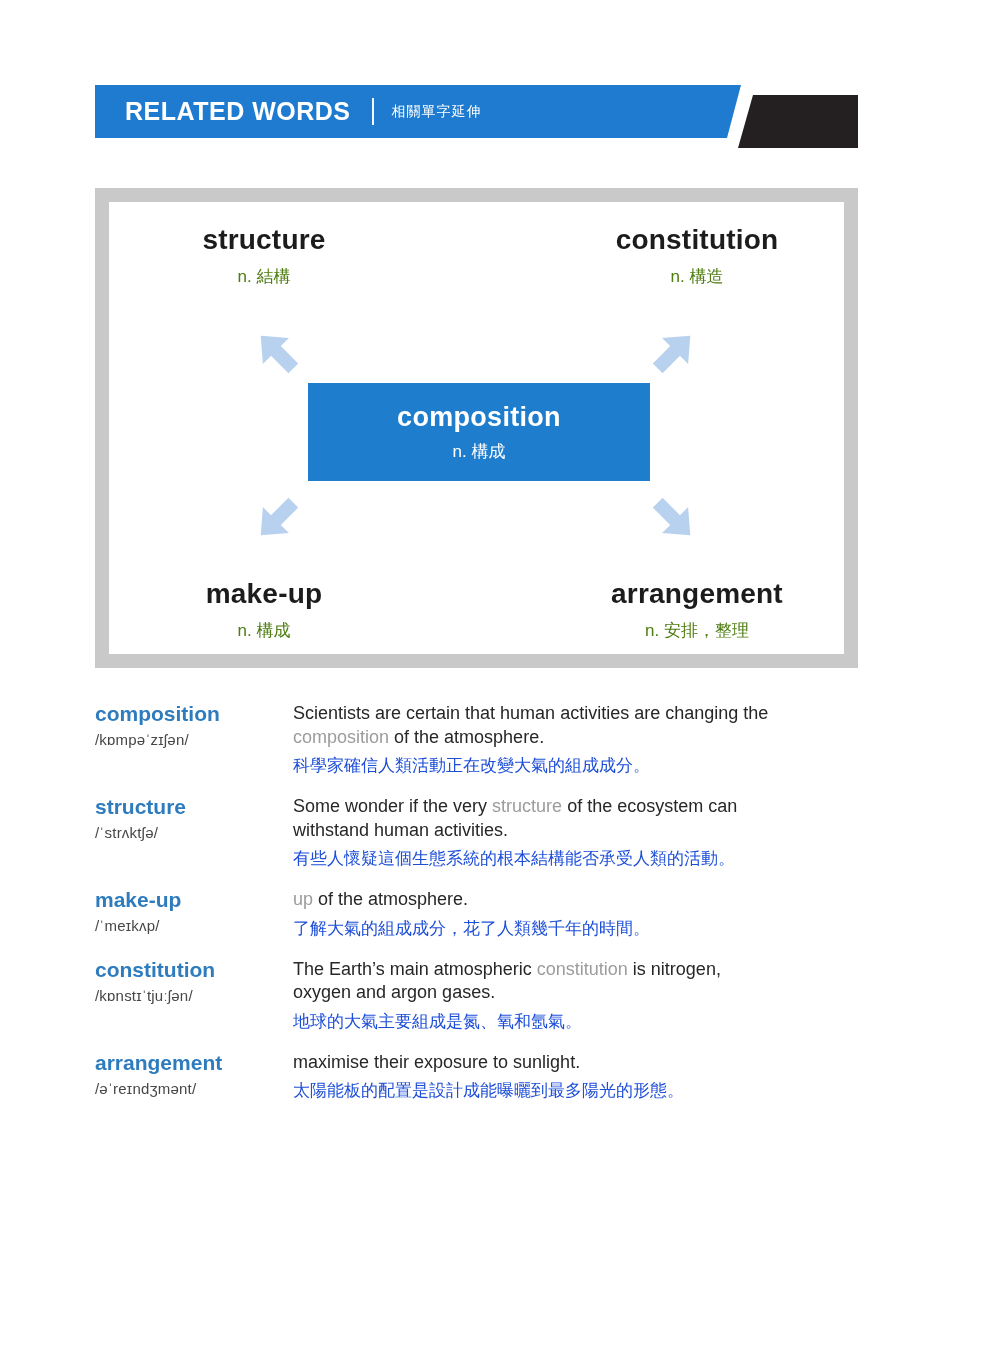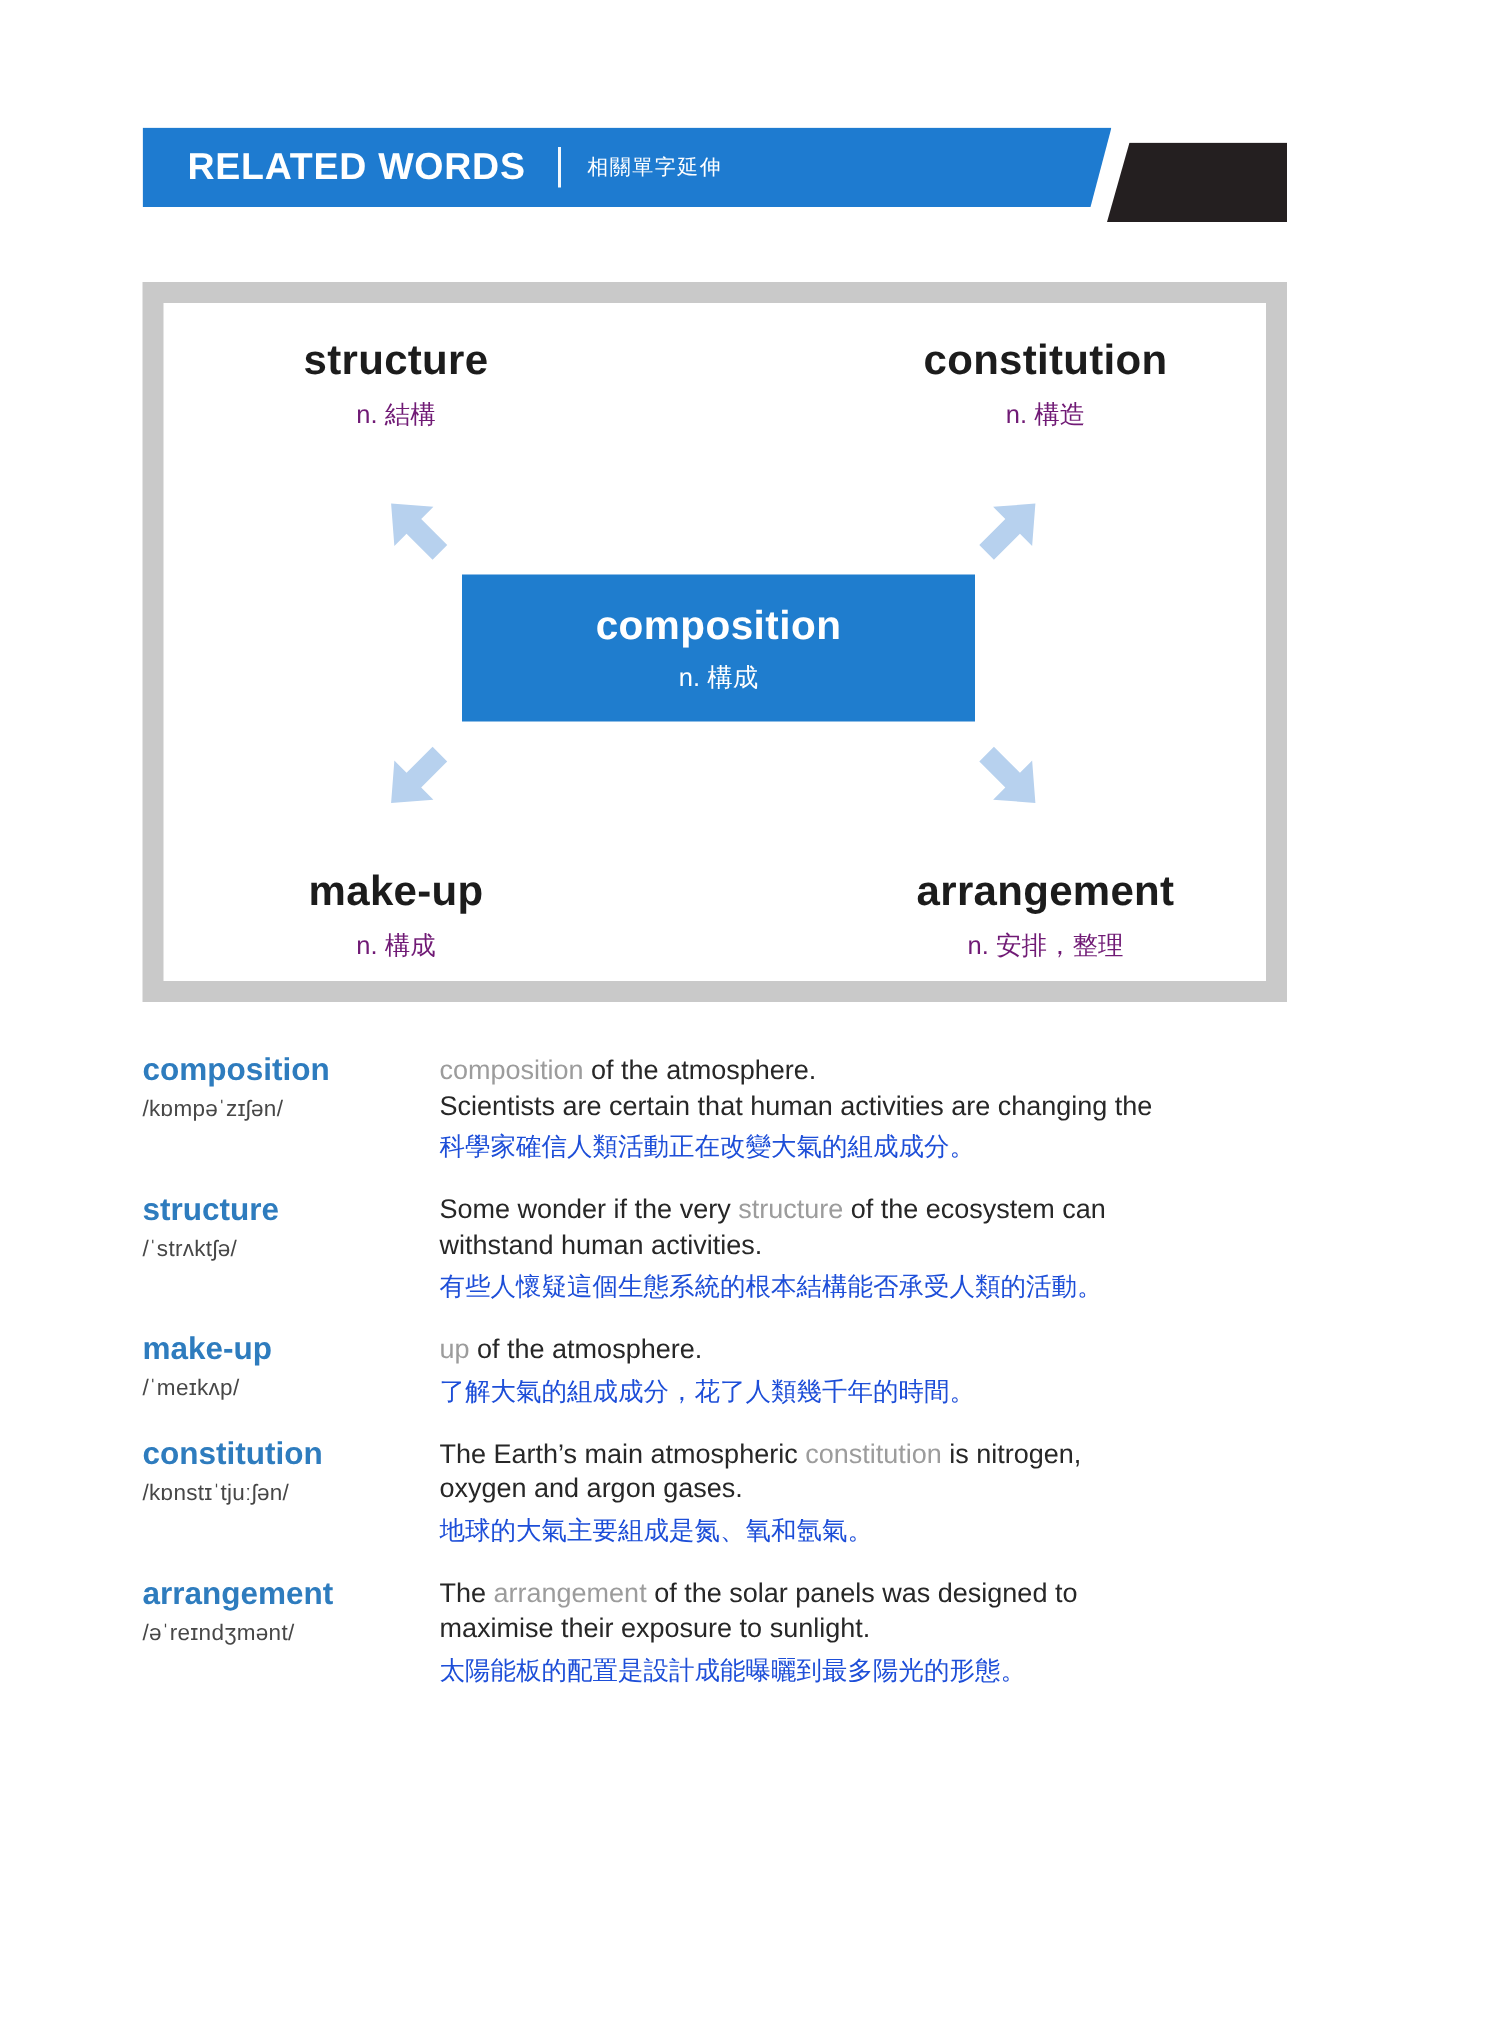--- a/index.html
+++ b/index.html
@@ -38,21 +38,21 @@
     clip-path:polygon(15px 0,100% 0,100% 100%,0 100%);
   }
 
   
   .diagram-frame{
     position:absolute;left:95px;top:188px;width:763px;height:480px;
     border:14px solid var(--frame-gray,#C9C9C9);background:#ffffff;
   }
   .dnode{position:absolute;width:280px;text-align:center;}
   .dnode .dword{font-size:28px;font-weight:bold;color:#1C1C1C;letter-spacing:.2px;}
-  .dnode .dpos{font-size:17px;color:#701a75;margin-top:9px;}
+  .dnode .dpos{font-size:17px;color:#4d7c0f;margin-top:9px;}
   .dnode.tl{left:15px;top:22px;}
   .dnode.tr{left:448px;top:22px;}
   .dnode.bl{left:15px;top:376px;}
   .dnode.br{left:448px;top:376px;}
 
   .center-box{
     position:absolute;left:199px;top:181px;width:342px;height:98px;
     background:var(--box-blue,#1F7DCE);
     display:flex;flex-direction:column;align-items:center;justify-content:center;
   }
@@ -144,22 +144,22 @@
   </div>
 
   <div class="entries" id="entries">
     <div class="entry">
       <div class="entry-left">
         <div class="word">composition</div>
         <div class="ipa">/kɒmpəˈzɪʃən/</div>
       </div>
       <div class="entry-right">
         <div>
+            <div class="sent-line"><span>Scientists are certain that human activities are changing the</span></div>
             <div class="sent-line"><span class="hl">composition</span><span> of the atmosphere.</span></div>
-            <div class="sent-line"><span>Scientists are certain that human activities are changing the</span></div>
           </div>
         <div class="translation">科學家確信人類活動正在改變大氣的組成成分。</div>
       </div>
     </div>
 
     <div class="entry">
       <div class="entry-left">
         <div class="word">structure</div>
         <div class="ipa">/ˈstrʌktʃə/</div>
       </div>
@@ -199,21 +199,20 @@
       </div>
     </div>
 
     <div class="entry">
       <div class="entry-left">
         <div class="word">arrangement</div>
         <div class="ipa">/əˈreɪndʒmənt/</div>
       </div>
       <div class="entry-right">
         <div>
-            <div class="sent-line"><span>The </span><span class="hl">arrangement</span><span> of the solar panels was designed to</span></div>
             <div class="sent-line"><span>maximise their exposure to sunlight.</span></div>
           </div>
         <div class="translation">太陽能板的配置是設計成能曝曬到最多陽光的形態。</div>
       </div>
     </div>
   </div>
 
 </div>
 
 </body></html>

